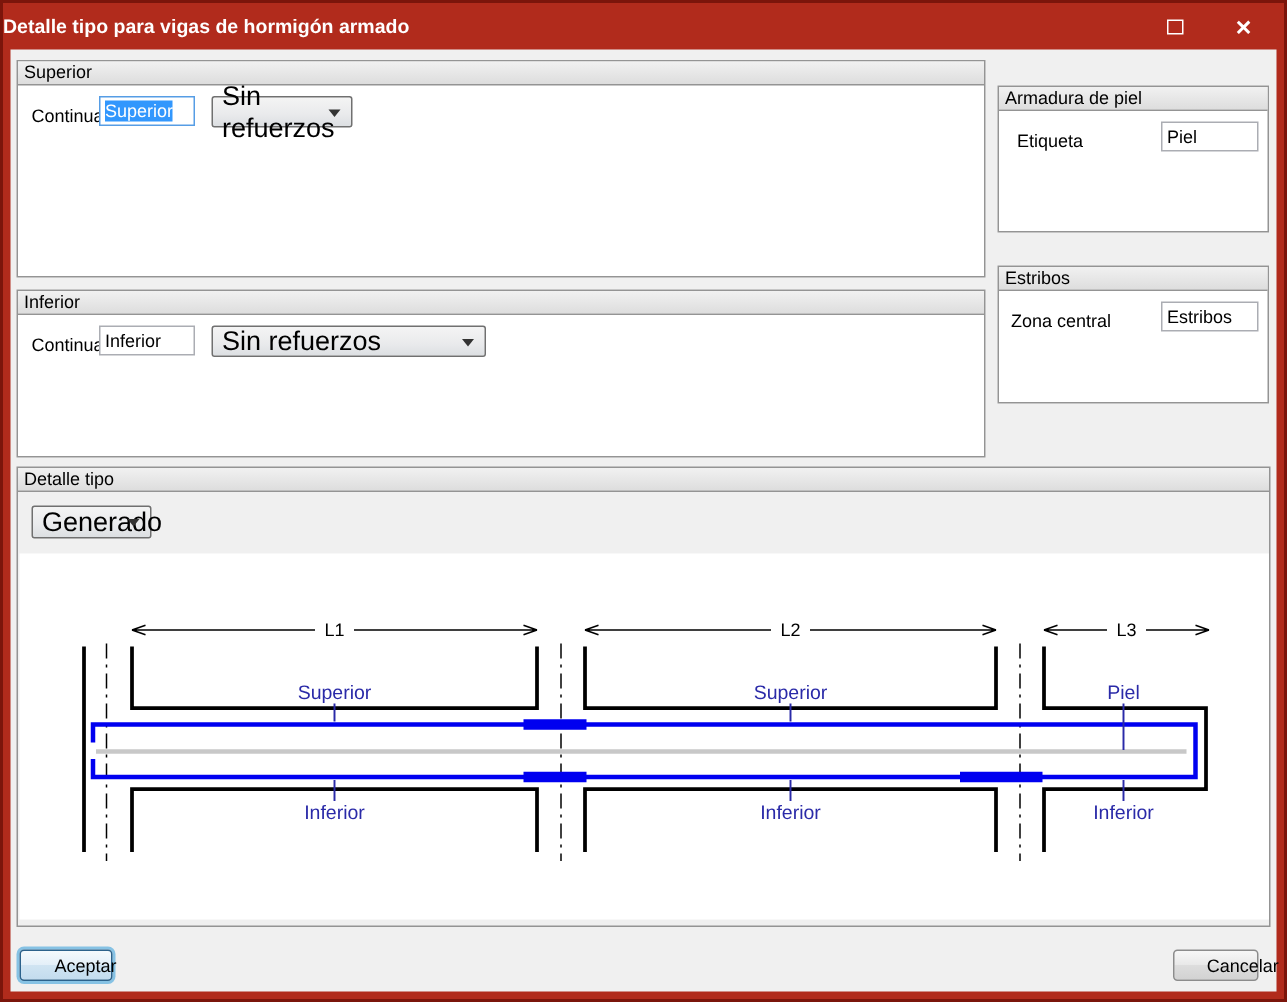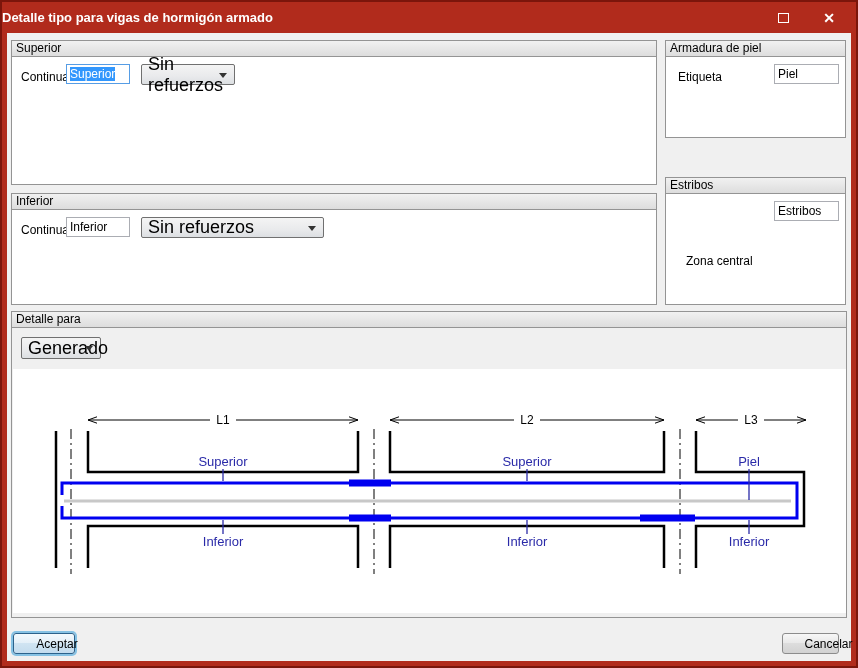--- a/index.html
+++ b/index.html
@@ -90,44 +90,44 @@
       <div class="lbl" style="left:9px; top:29px;">Continua</div>
       <div class="tbox tbox-focus" style="left:54px; top:23px; width:64px; height:20px;">
         <span class="sel">Superior</span>
       </div>
       <div class="combo" style="left:129px; top:23px; width:94px; height:21px;">
         <span>Sin refuerzos</span>
         <span class="arrow"></span>
       </div>
     </div>
 
-    <div class="group" style="left:658px; top:7px; width:181px; height:98px;">
+    <div class="group" style="left:658px; top:24px; width:181px; height:98px;">
       <div class="group-caption">Armadura de piel</div>
       <div class="lbl" style="left:12px; top:29px;">Etiqueta</div>
       <input class="tbox" style="left: 108px; top: 23px; width: 65px; height: 20px;" value="Piel">
     </div>
 
     <div class="group" style="left:4px; top:160px; width:646px; height:112px;">
       <div class="group-caption">Inferior</div>
       <div class="lbl" style="left:9px; top:29px;">Continua</div>
       <input class="tbox" style="left: 54px; top: 23px; width: 64px; height: 20px;" value="Inferior">
       <div class="combo" style="left:129px; top:23px; width:183px; height:21px;">
         <span>Sin refuerzos</span>
         <span class="arrow"></span>
       </div>
     </div>
 
-    <div class="group" style="left:658px; top:144px; width:181px; height:128px;">
+    <div class="group" style="left:658px; top:144px; width:181px; height:92px;">
       <div class="group-caption">Estribos</div>
-      <div class="lbl" style="left:20px; top:29px;margin-top:47px;">Zona central</div>
+      <div class="lbl" style="left:8px; top:29px;">Zona central</div>
       <input class="tbox" style="left: 108px; top: 23px; width: 65px; height: 20px;" value="Estribos">
     </div>
 
     <div class="group" style="left:4px; top:278px; width:836px; height:307px; background:#f0f0f0;">
-      <div class="group-caption">Detalle para</div>
+      <div class="group-caption">Detalle tipo</div>
       <div class="combo" style="left:9px; top:25px; width:80px; height:22px;">
         <span>Generado</span>
         <span class="arrow"></span>
       </div>
 
       <div class="canvas" style="left:1px; top:57px; width:833px; height:244px;">
         <svg width="833" height="244" viewBox="0 0 833 244">
 
           <path d="M58,60 V205 M361,60 V205 M667,60 V205" stroke="#000" stroke-width="1" stroke-dasharray="10 4 2 4" fill="none"></path>
 

